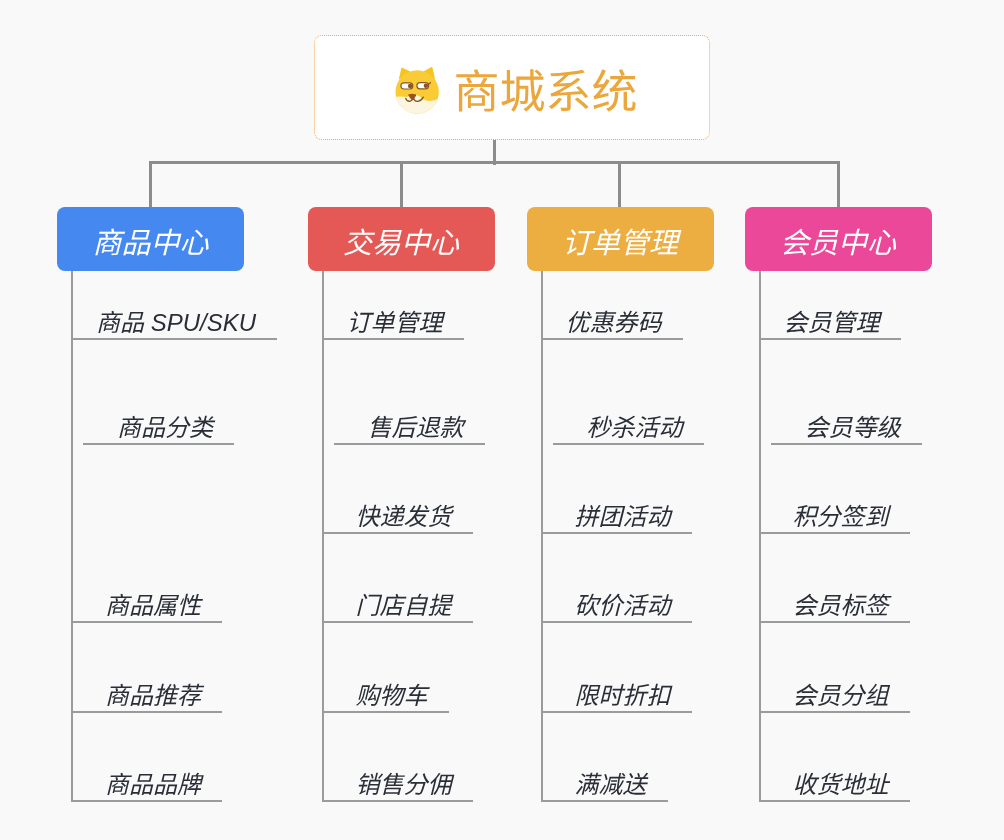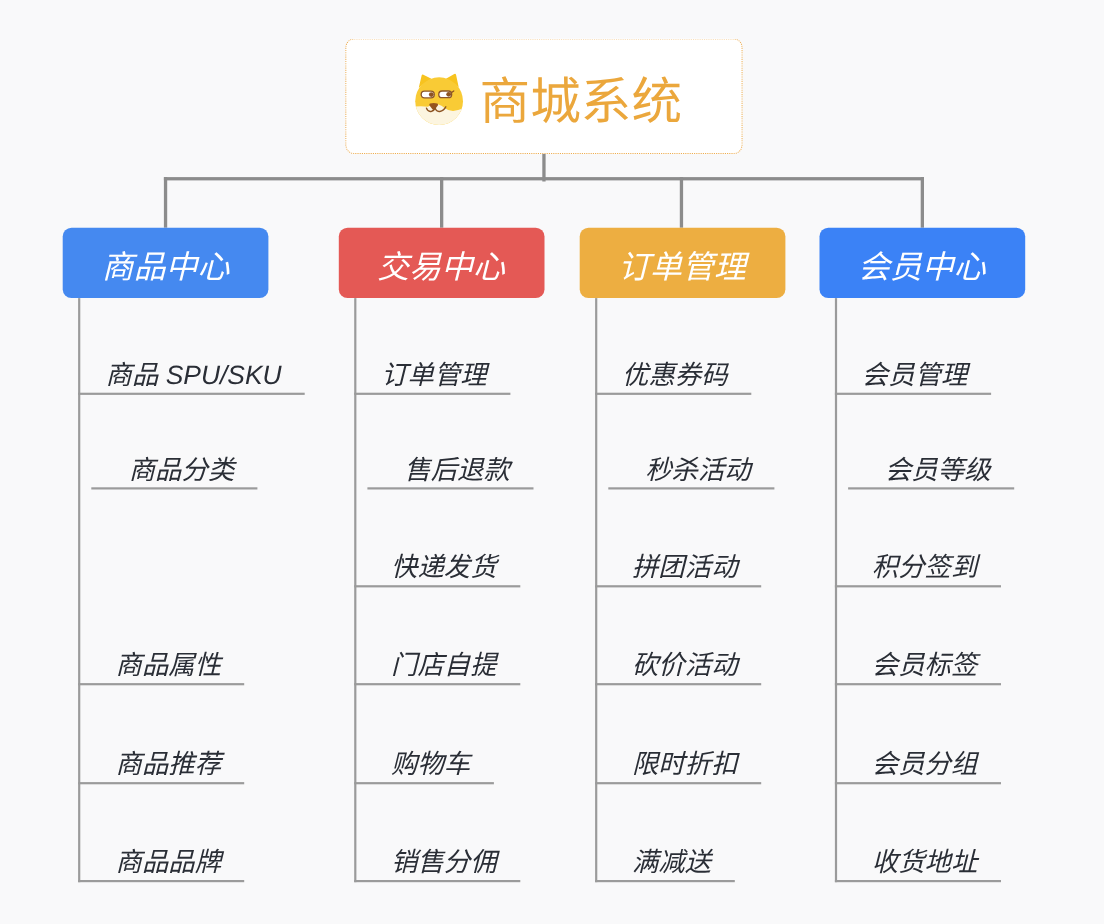--- a/index.html
+++ b/index.html
@@ -19,21 +19,21 @@
   .hline     { left: 149px; top: 161px; width: 691px; height: 3.4px; }
   .stem      { top: 161px; width: 3px; height: 46px; }
   .stem-1 { left: 149px; }
   .stem-2 { left: 399.5px; }
   .stem-3 { left: 618px; }
   .stem-4 { left: 836.5px; }
   
   .root-node {
     position: absolute;
     left: 314px; top: 35px;
-    width: 361px; height: 105px;
+    width: 396px; height: 105px;
     background: #ffffff;
     border: 1px dotted var(--root-border, #edaa4a);
     border-radius: 8px;
     display: flex;
     align-items: center;
     justify-content: center;
     gap: 13px;
     padding-left: 8px;
   }
   .doge { display: block; }
@@ -71,21 +71,21 @@
   .item {
     position: absolute;
     left: 14px;
     padding: 0 21px 3px 34px;
     border-bottom: 2px solid var(--child-line, #9b9b9b);
     font-size: 24px;
     line-height: 24px;
     color: var(--child-text, #2a2e36);
     white-space: nowrap;
   }
-  .i1 { top: 123px; padding-left: 25px; }
+  .i1 { top: 104px; padding-left: 25px; }
   .i2 { top: 209.3px; margin-left: 12px; }
   .i3 { top: 298.3px; }
   .i4 { top: 387.4px; }
   .i5 { top: 476.5px; }
   .i6 { top: 565.5px; }
 </style>
 </head>
 <body>
 
 <div class="canvas">
@@ -153,21 +153,21 @@
     <div class="trunk"></div>
     <div class="item i1">优惠券码</div>
     <div class="item i2">秒杀活动</div>
     <div class="item i3">拼团活动</div>
     <div class="item i4">砍价活动</div>
     <div class="item i5">限时折扣</div>
     <div class="item i6">满减送</div>
   </div>
 
   <div class="branch b4">
-    <div class="branch-box" style="background-color: #3b82f6;">会员中心</div>
+    <div class="branch-box" style="background-color: #ec4899;">会员中心</div>
     <div class="trunk"></div>
     <div class="item i1">会员管理</div>
     <div class="item i2">会员等级</div>
     <div class="item i3">积分签到</div>
     <div class="item i4">会员标签</div>
     <div class="item i5">会员分组</div>
     <div class="item i6">收货地址</div>
   </div>
 
 </div>

